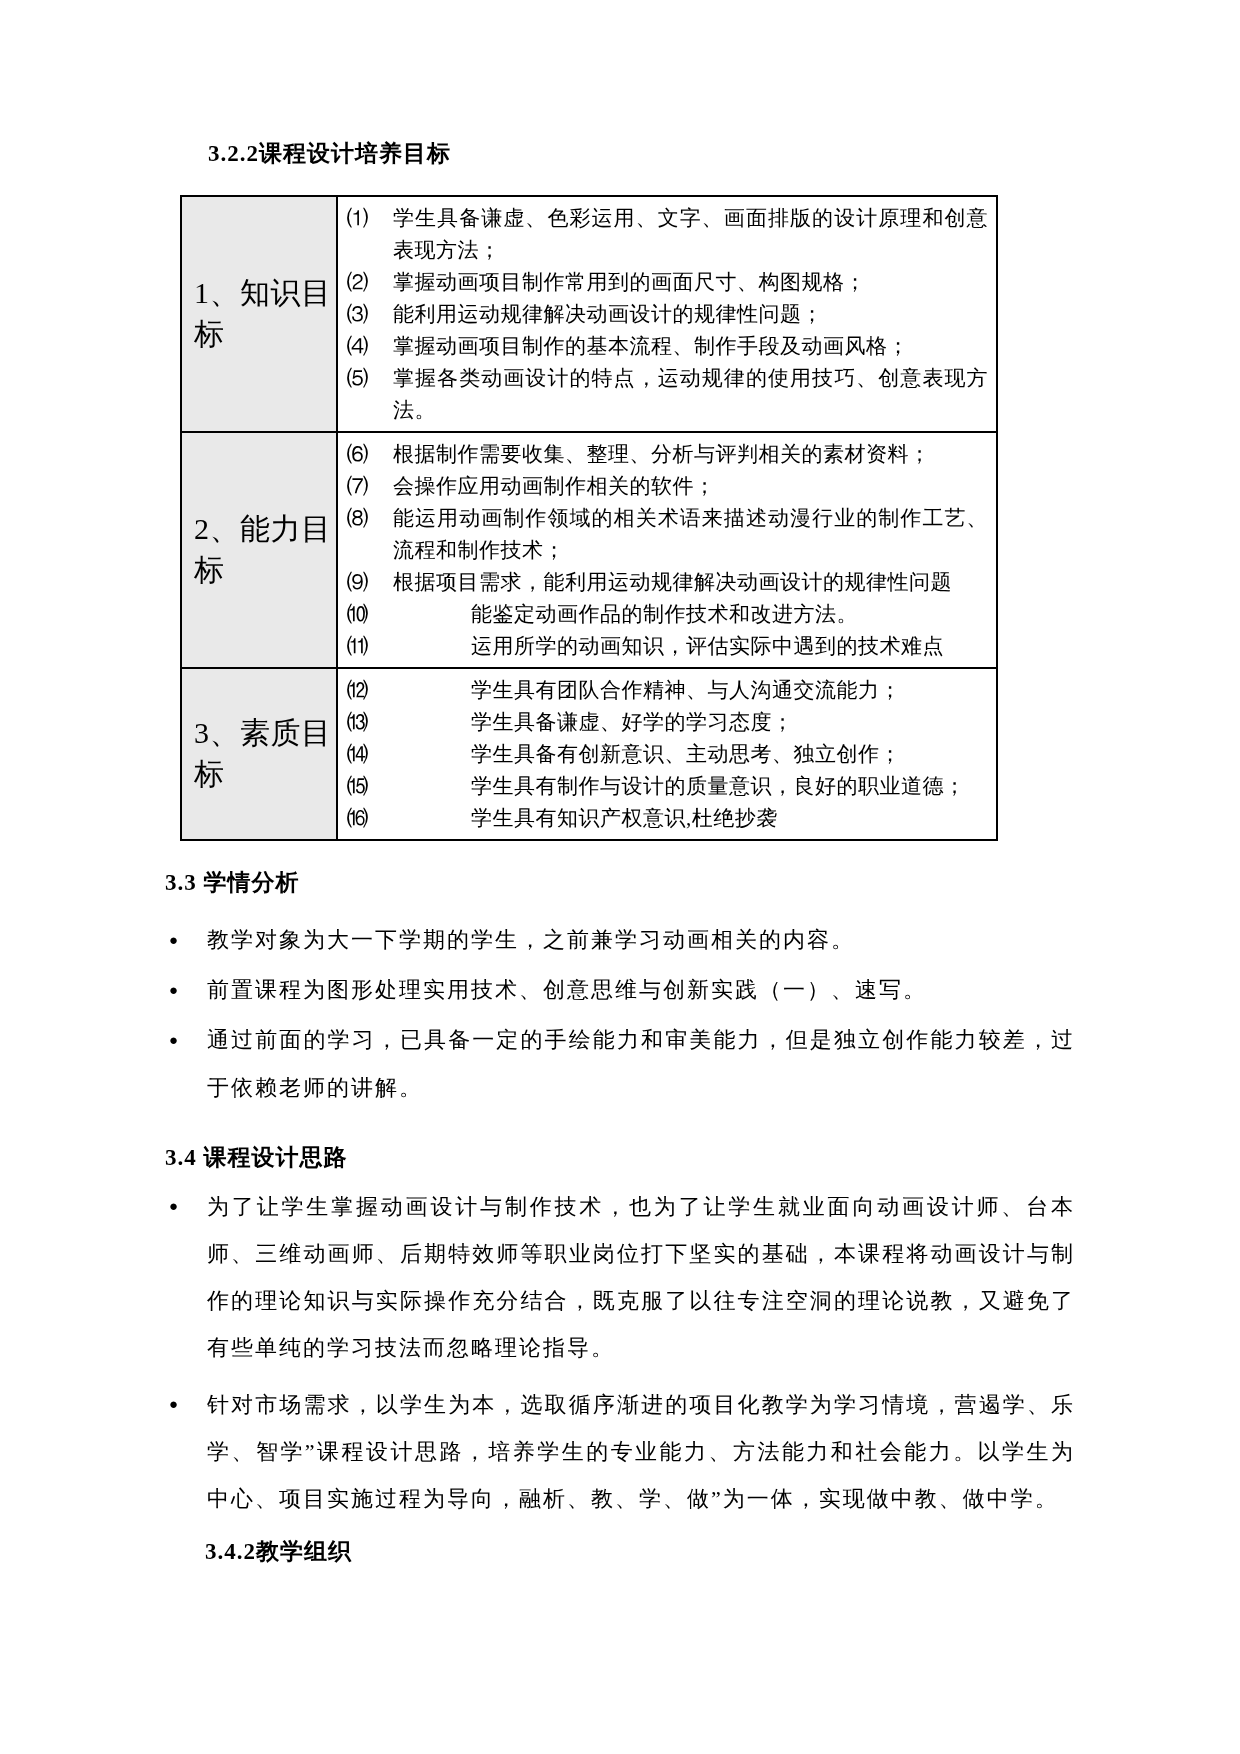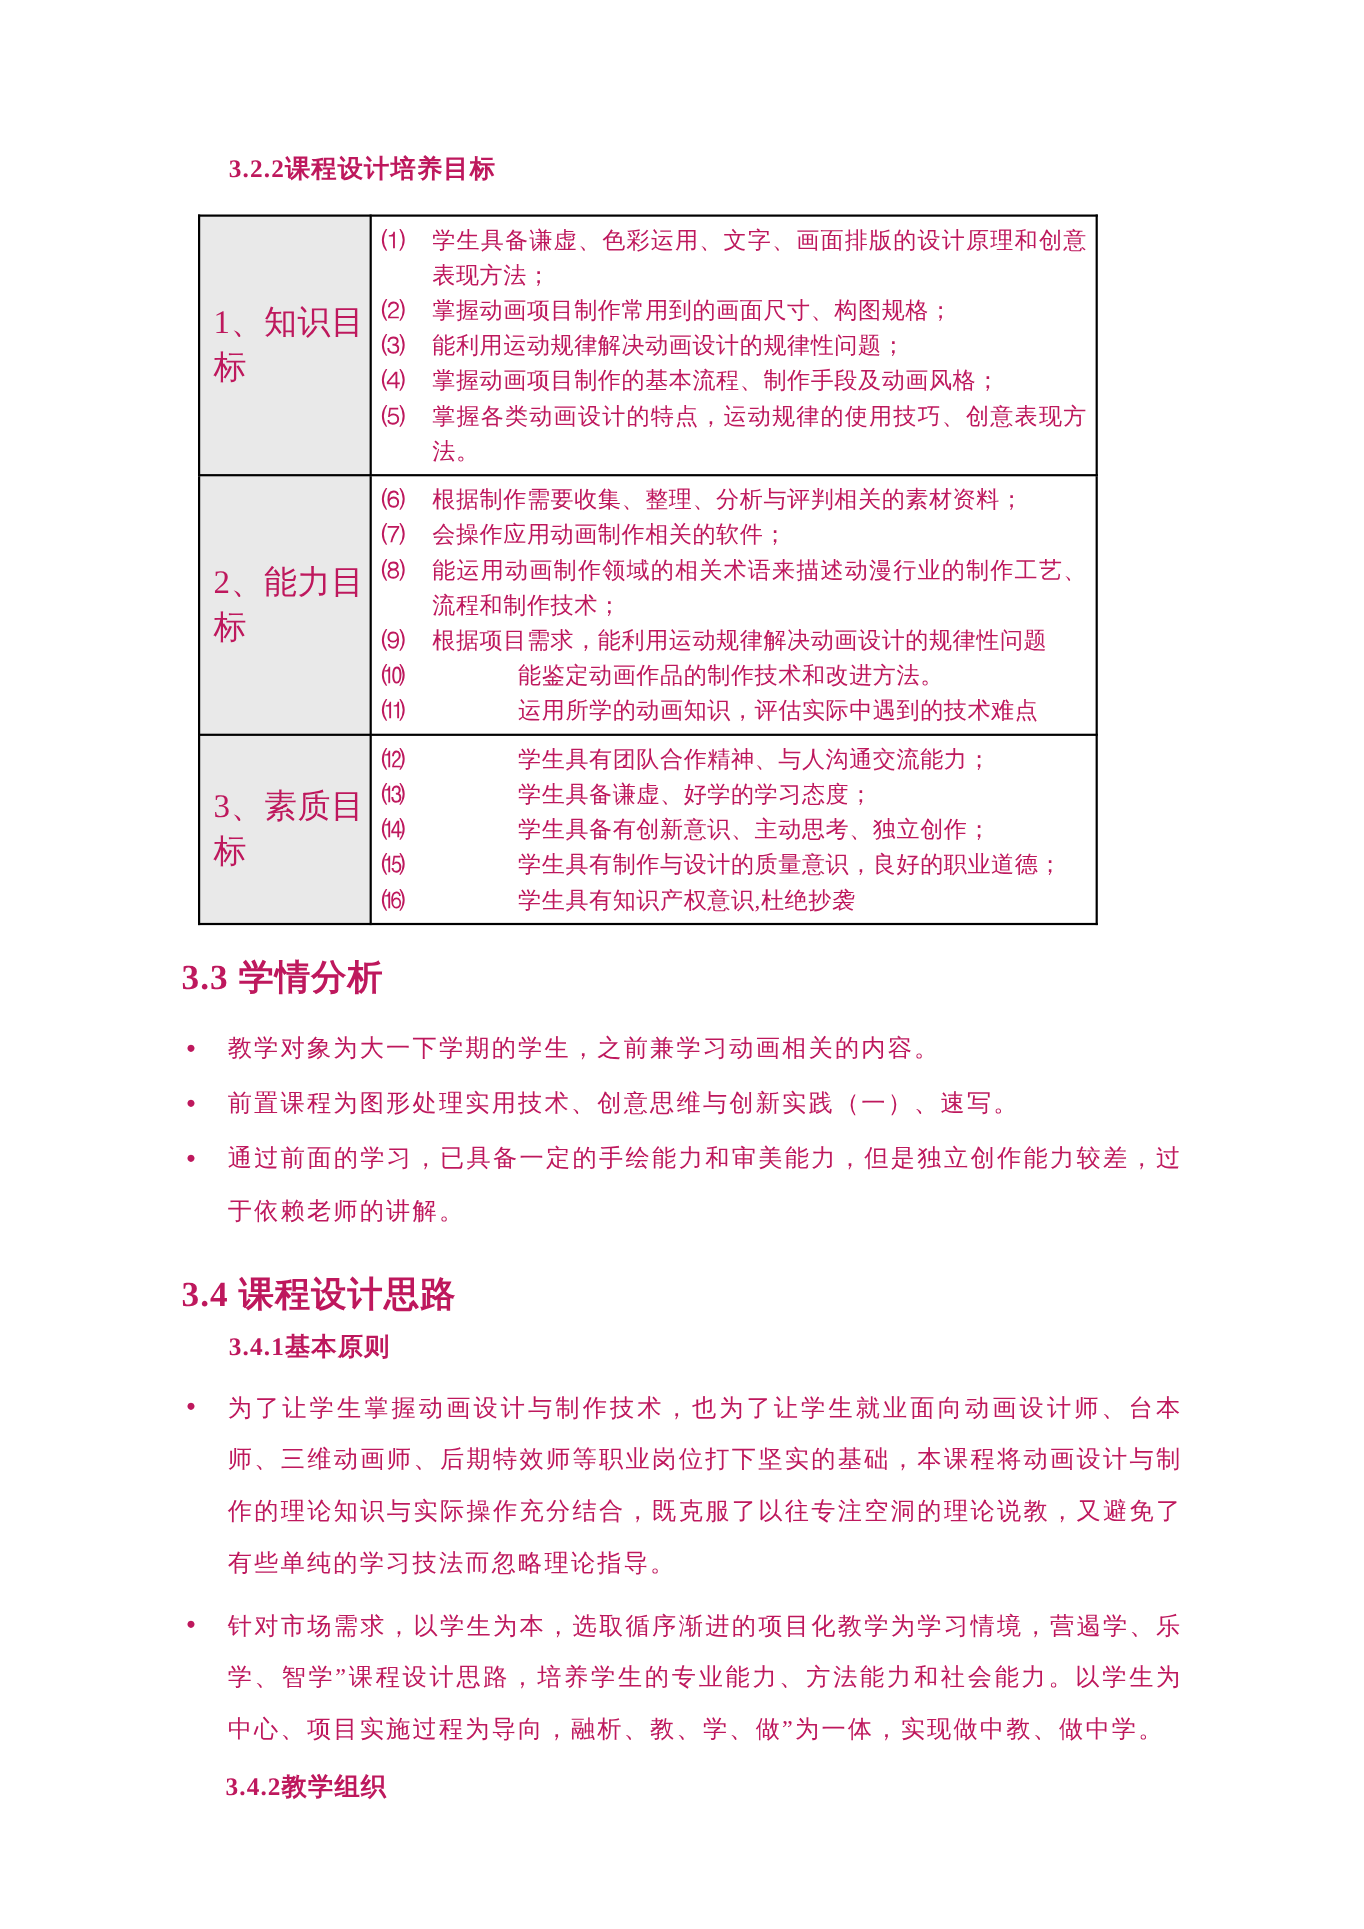--- a/index.html
+++ b/index.html
@@ -1,27 +1,27 @@
 <!DOCTYPE html>
 <html><head>
 <meta charset="utf-8">
 <style>
   html,body { margin:0; padding:0; background:#ffffff; }
   .page {
-    width:1240px; height:1754px; background:#ffffff; color:#be185d;
+    width:1240px; height:1754px; background:#ffffff; color:#000000;
     font-family:"Liberation Serif","DejaVu Serif",serif;
     box-sizing:border-box; padding:138px 165px 0 165px;
     position:relative; overflow:hidden;
   }
   .h-sub {
     font-size:23px; font-weight:bold; letter-spacing:1px;
     margin:0 0 26px 43px;
   }
   .h-section {
-    font-size:32px; font-weight:bold; letter-spacing:1px;
+    font-size:23px; font-weight:bold; letter-spacing:1px;
     margin:26px 0 18px 0;
   }
   table.goals {
     border-collapse:collapse; width:818px; margin-left:15px;
     table-layout:fixed;
   }
   table.goals td { border:2px solid #000; }
   td.label-cell {
     width:138px; background:#e9e9e9; font-size:30px;
     padding:0 4px 0 12px; vertical-align:middle; letter-spacing:0.5px;
@@ -149,21 +149,20 @@
         <span class="btext">前置课程为图形处理实用技术、创意思维与创新实践（一）、速写。</span>
       </div>
       <div class="bullet-row">
         <span class="marker">●</span>
         <span class="btext">通过前面的学习，已具备一定的手绘能力和审美能力，但是独立创作能力较差，过于依赖老师的讲解。</span>
       </div>
     </div>
 
   <div class="h-section h-34">3.4 课程设计思路</div>
 
-  <div class="h-sub h-341">3.4.1基本原则</div>
 
   <div class="bullets loose">
       <div class="bullet-row">
         <span class="marker">●</span>
         <span class="btext">为了让学生掌握动画设计与制作技术，也为了让学生就业面向动画设计师、台本师、三维动画师、后期特效师等职业岗位打下坚实的基础，本课程将动画设计与制作的理论知识与实际操作充分结合，既克服了以往专注空洞的理论说教，又避免了有些单纯的学习技法而忽略理论指导。</span>
       </div>
       <div class="bullet-row">
         <span class="marker">●</span>
         <span class="btext">针对市场需求，以学生为本，选取循序渐进的项目化教学为学习情境，营遏学、乐学、智学”课程设计思路，培养学生的专业能力、方法能力和社会能力。以学生为中心、项目实施过程为导向，融析、教、学、做”为一体，实现做中教、做中学。</span>
       </div>

